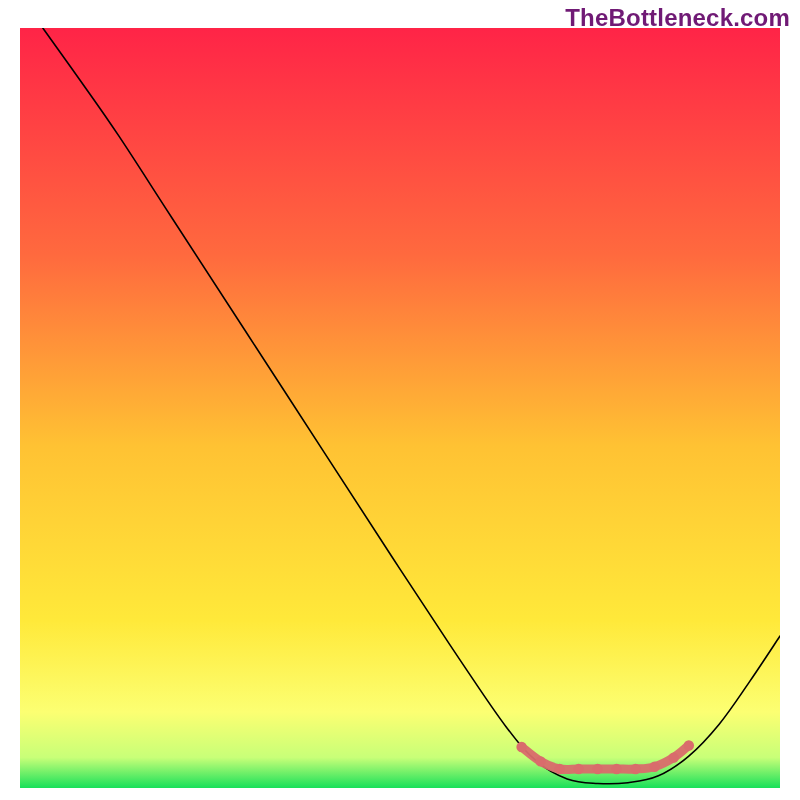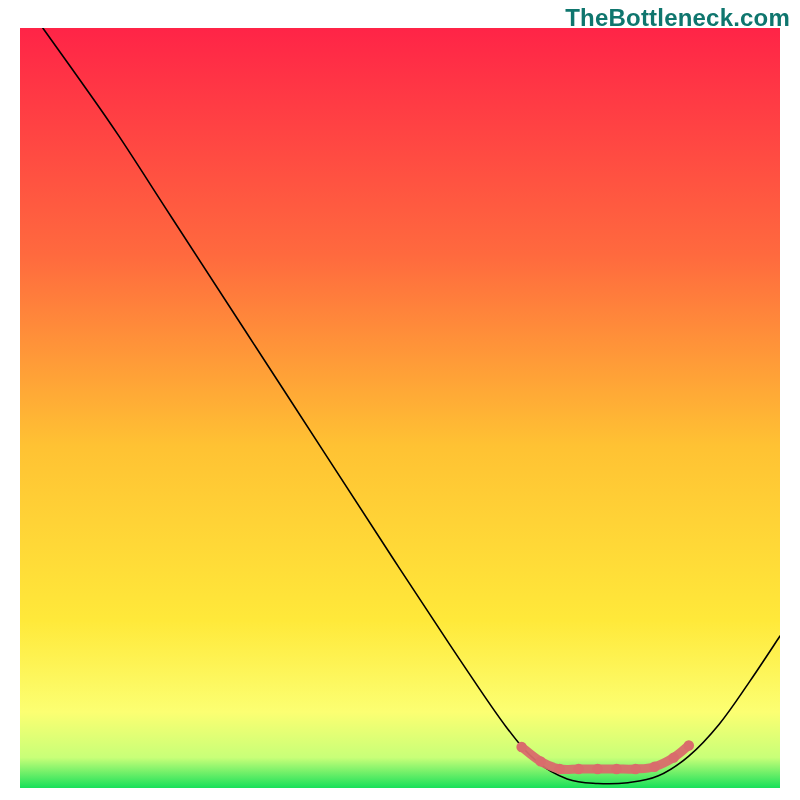--- a/index.html
+++ b/index.html
@@ -15,21 +15,21 @@
     position: relative;
     width: 800px;
     height: 800px;
   }
   .watermark {
     position: absolute;
     top: 4px;
     right: 10px;
     font-size: 24px;
     font-weight: 700;
-    color: #0f766e;
+    color: #701a75;
     letter-spacing: 0.2px;
     z-index: 5;
   }
   .plot {
     position: absolute;
     left: 20px;
     top: 28px;
     width: 760px;
     height: 760px;
   }

